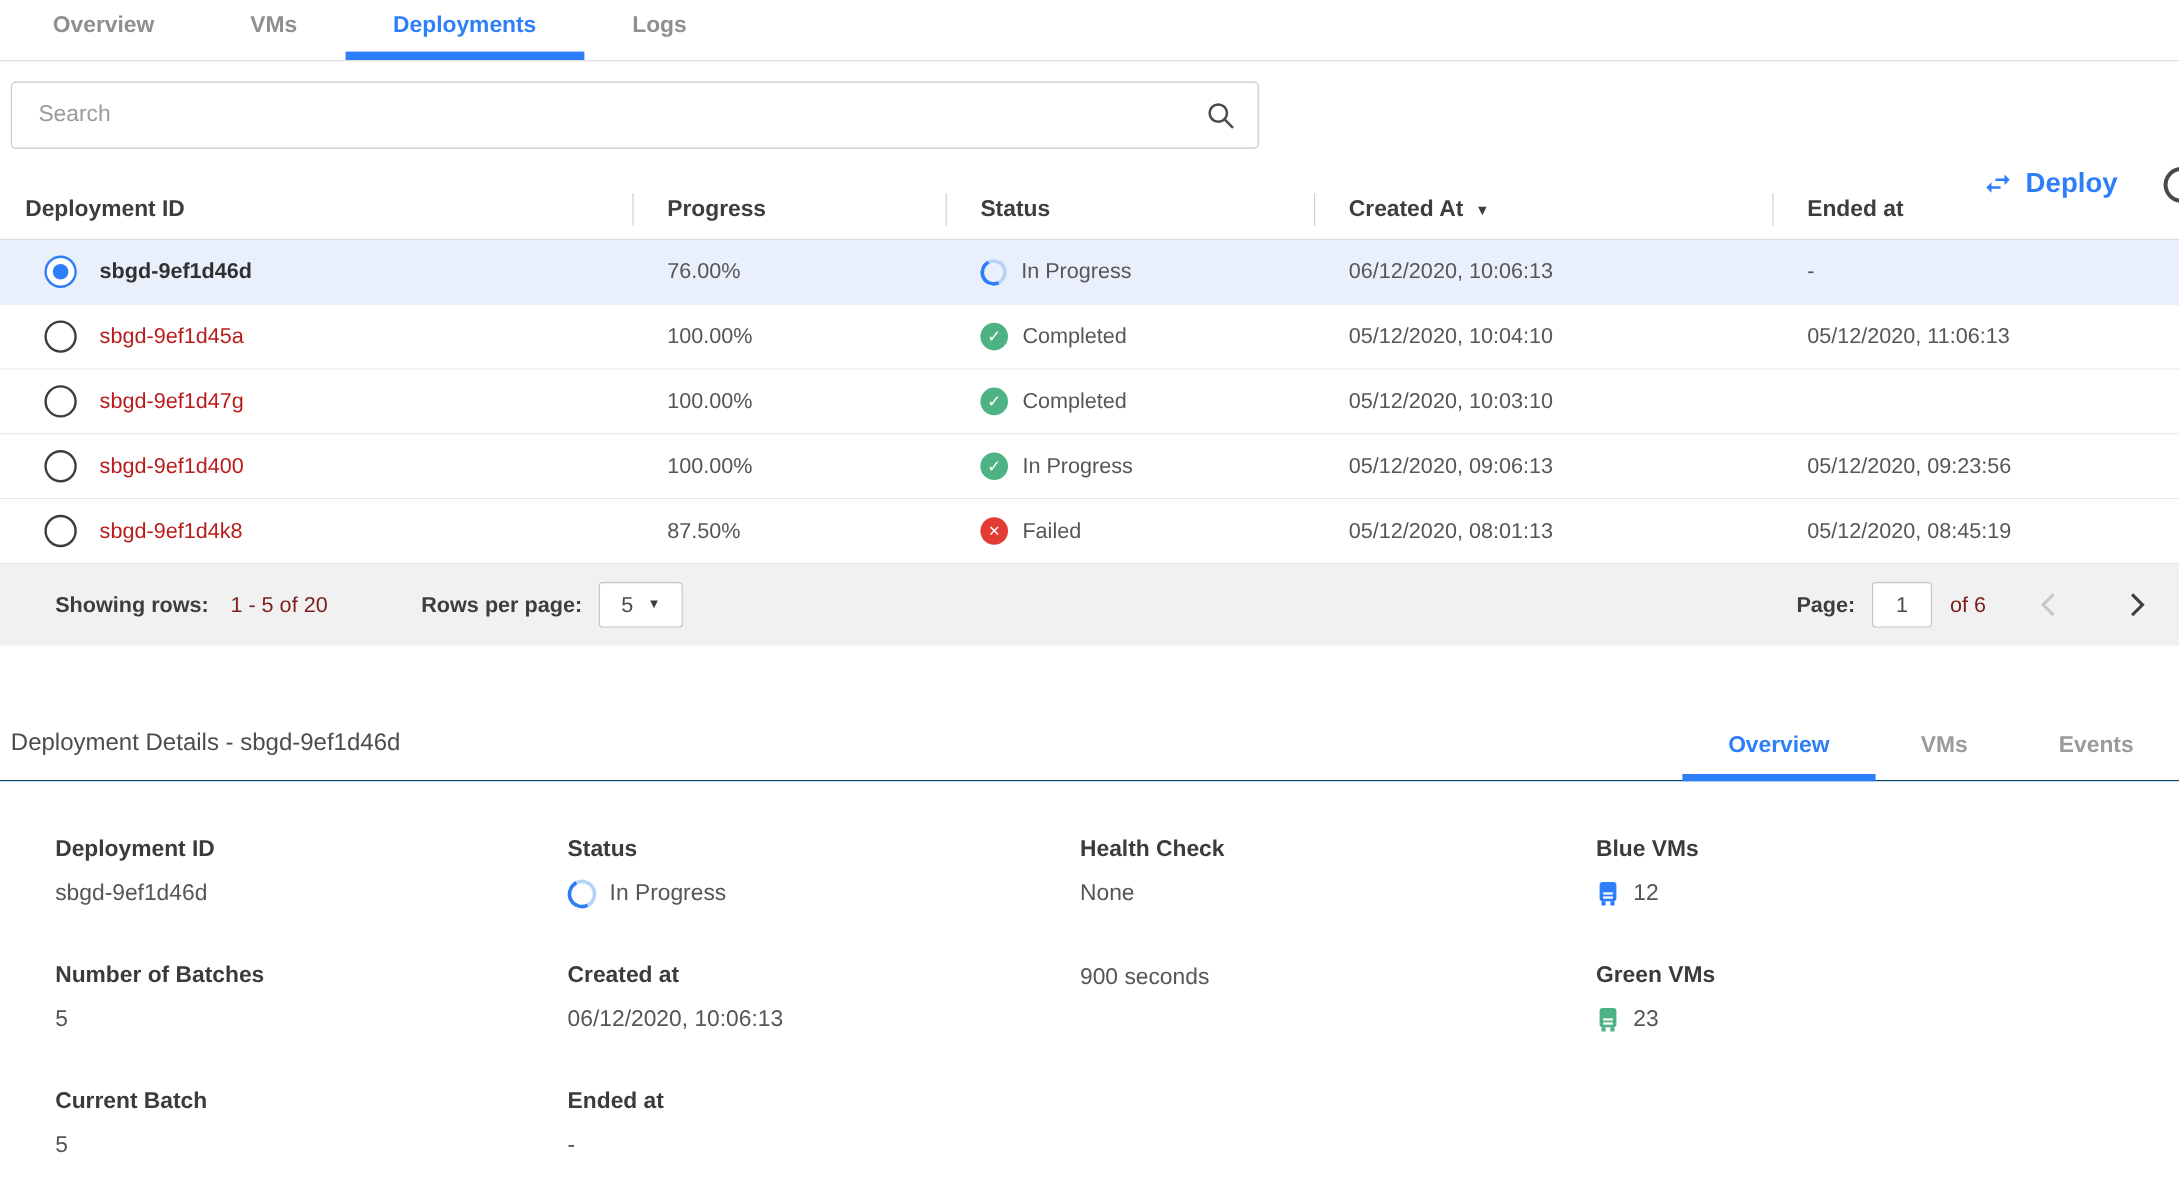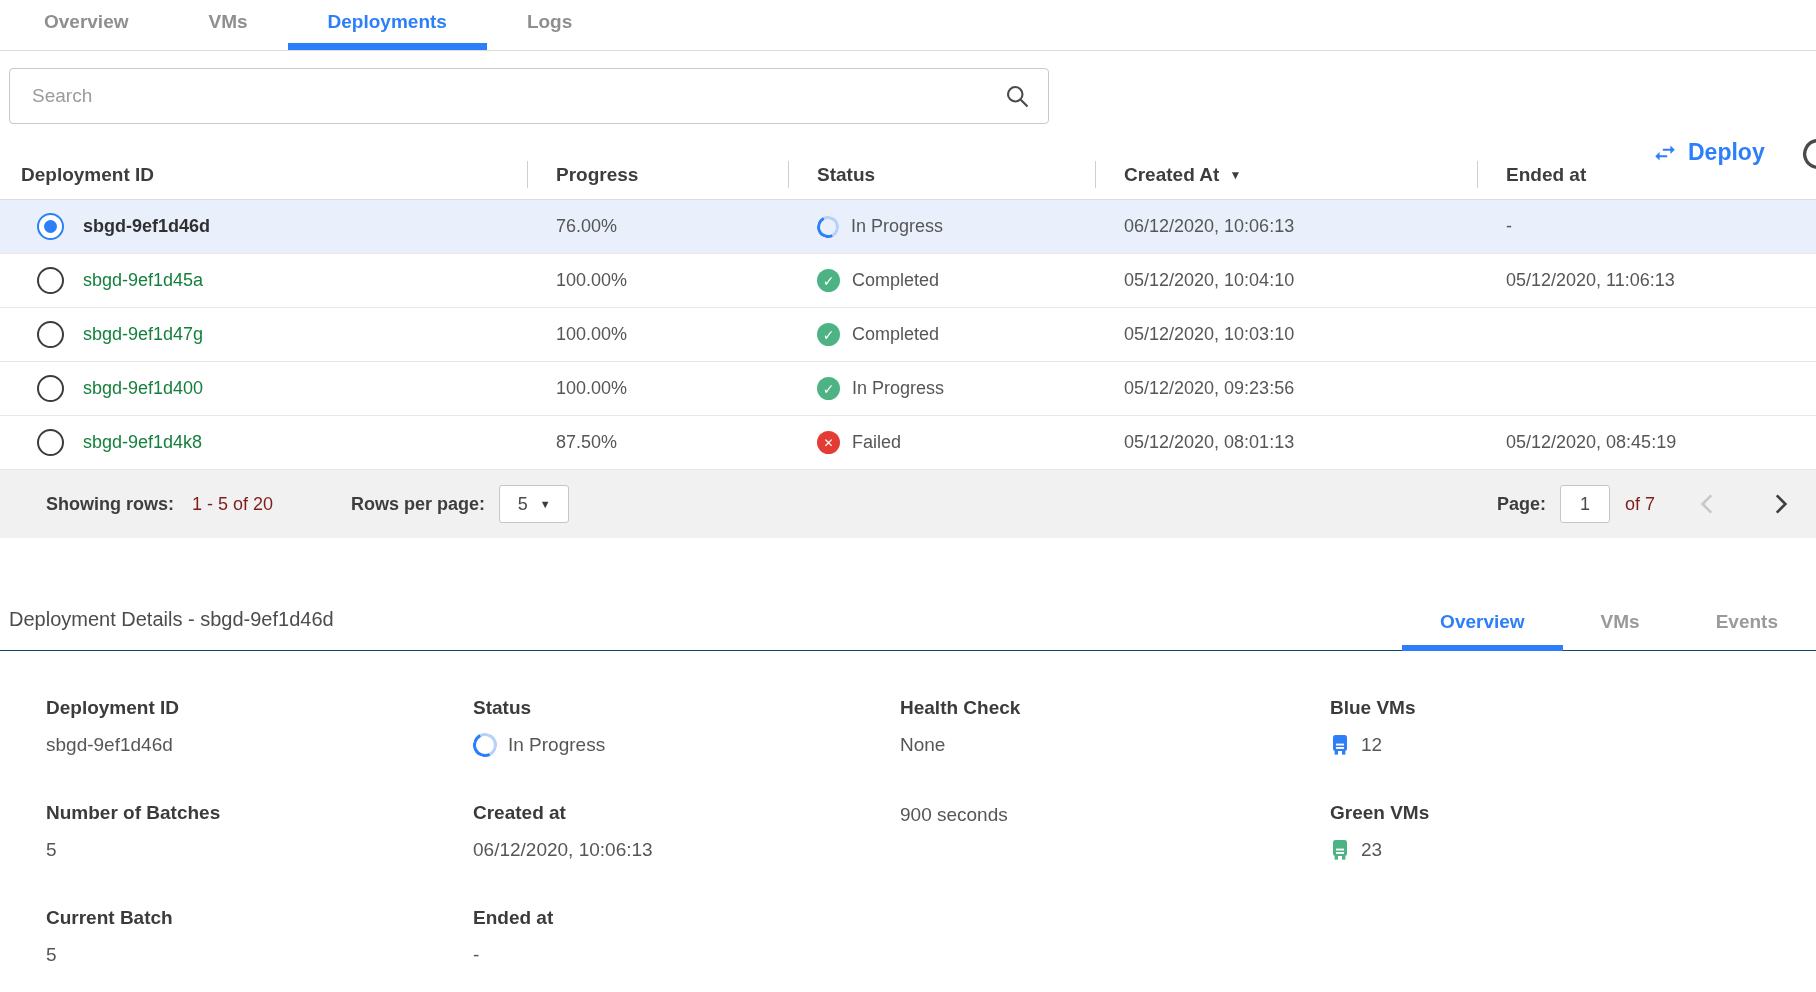--- a/index.html
+++ b/index.html
@@ -31,21 +31,21 @@
   .th { position: relative; display: flex; align-items: center; gap: 10px; padding-left: 29px;
     font-size: 19px; font-weight: 700; color: #3d3d3d; cursor: pointer; height: 100%; }
   .th:first-child { padding-left: 21px; }
   .th + .th::before { content: ""; position: absolute; left: 0; top: 11px; bottom: 11px; border-left: 1px solid #cfcfcf; }
   .sort-caret { font-size: 12px; color: #3d3d3d; }
 
   .tr { height: 54px; align-items: center; border-bottom: 1px solid #e8e8e8; cursor: pointer; background: #fff; }
   .tr.selected { background: #e9f0fc; }
   .td { font-size: 18px; color: #565656; padding-left: 29px; display: flex; align-items: center; gap: 12px; }
   .td-id { padding-left: 37px; gap: 19px; }
-  .id-text { color: #15803d; }
+  .id-text { color: #b91c1c; }
   .tr.selected .id-text { font-weight: 700; color: #303030; }
 
   .radio { width: 27px; height: 27px; border-radius: 50%; border: 2.5px solid #3c3c3c;
     display: flex; align-items: center; justify-content: center; flex: none; background: #fff; }
   .radio.checked { border-color: #2d7ff9; }
   .radio.checked::after { content: ""; width: 13px; height: 13px; border-radius: 50%; background: #2d7ff9; }
 
   .spinner { width: 22px; height: 22px; border-radius: 50%; flex: none;
     border: 3px solid #b5d2f8; border-left-color: #2d7ff9; border-bottom-color: #2d7ff9; transform: rotate(18deg); }
   .badge { width: 23px; height: 23px; border-radius: 50%; color: #fff; flex: none;
@@ -215,20 +215,23 @@
       <span class="id-text">sbgd-9ef1d400</span>
     </div>
     <div class="td">
           <span>100.00%</span>
         </div>
     <div class="td">
       <span class="badge check"></span>
       <span>In Progress</span>
     </div>
     <div class="td">
+          <span>05/12/2020, 09:06:13</span>
+        </div>
+    <div class="td">
           <span>05/12/2020, 09:23:56</span>
         </div>
   </div>
       <div class="grid-cols tr">
     <div class="td td-id">
       <span class="radio"></span>
       <span class="id-text">sbgd-9ef1d4k8</span>
     </div>
     <div class="td">
           <span>87.50%</span>
@@ -250,21 +253,21 @@
 <div class="pager">
   <span class="lbl showing-lbl">Showing rows:</span>
   <span class="val showing-val">1 - 5 of 20</span>
   <span class="lbl rpp-lbl">Rows per page:</span>
   <span class="rpp-select">
     <span>5</span>
     <span class="caret">▼</span>
   </span>
   <span class="lbl page-lbl">Page:</span>
   <input class="page-box" value="1" style="">
-  <span class="val of-pages">of 7</span>
+  <span class="val of-pages">of 6</span>
   <button class="pg-btn pg-prev">
     <svg width="26" height="26" viewBox="0 0 24 24" fill="none" stroke="#c8c8c8" stroke-width="2.4">
         <polyline points="15 4 7 12 15 20"></polyline>
       </svg>
   </button>
   <button class="pg-btn pg-next">
     <svg width="26" height="26" viewBox="0 0 24 24" fill="none" stroke="#3f3f3f" stroke-width="2.4">
         <polyline points="9 4 17 12 9 20"></polyline>
       </svg>
   </button>

